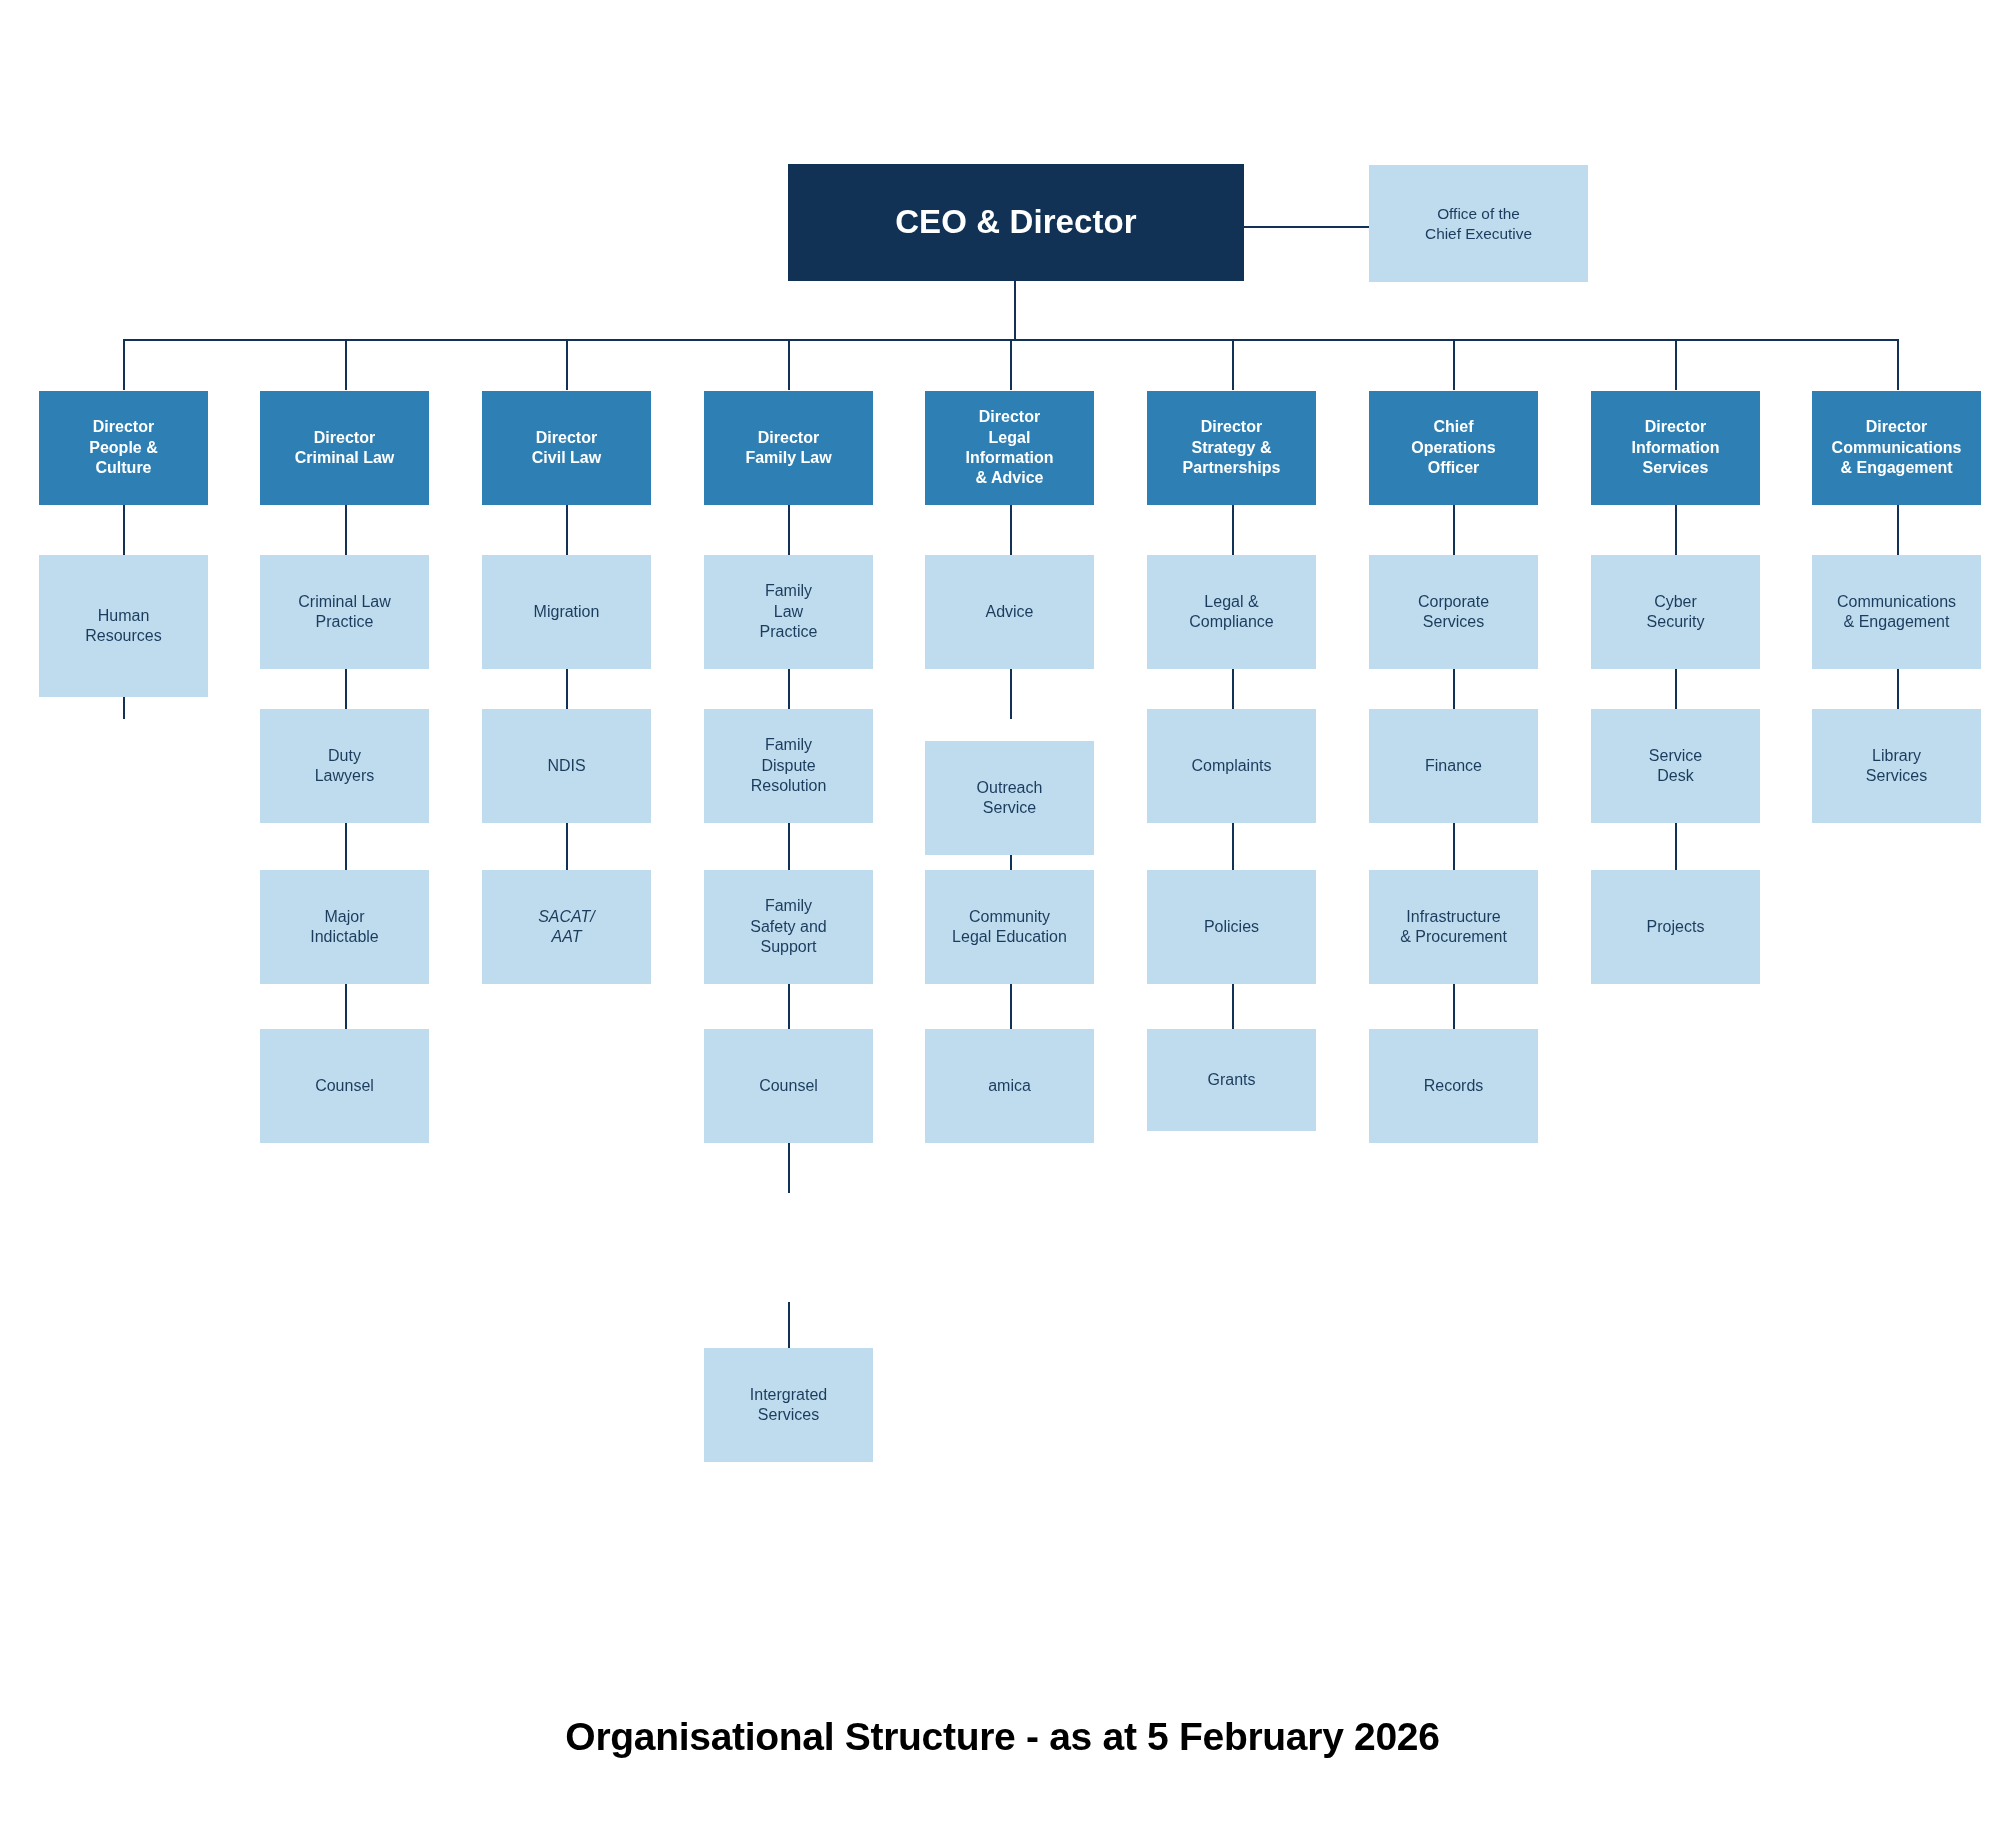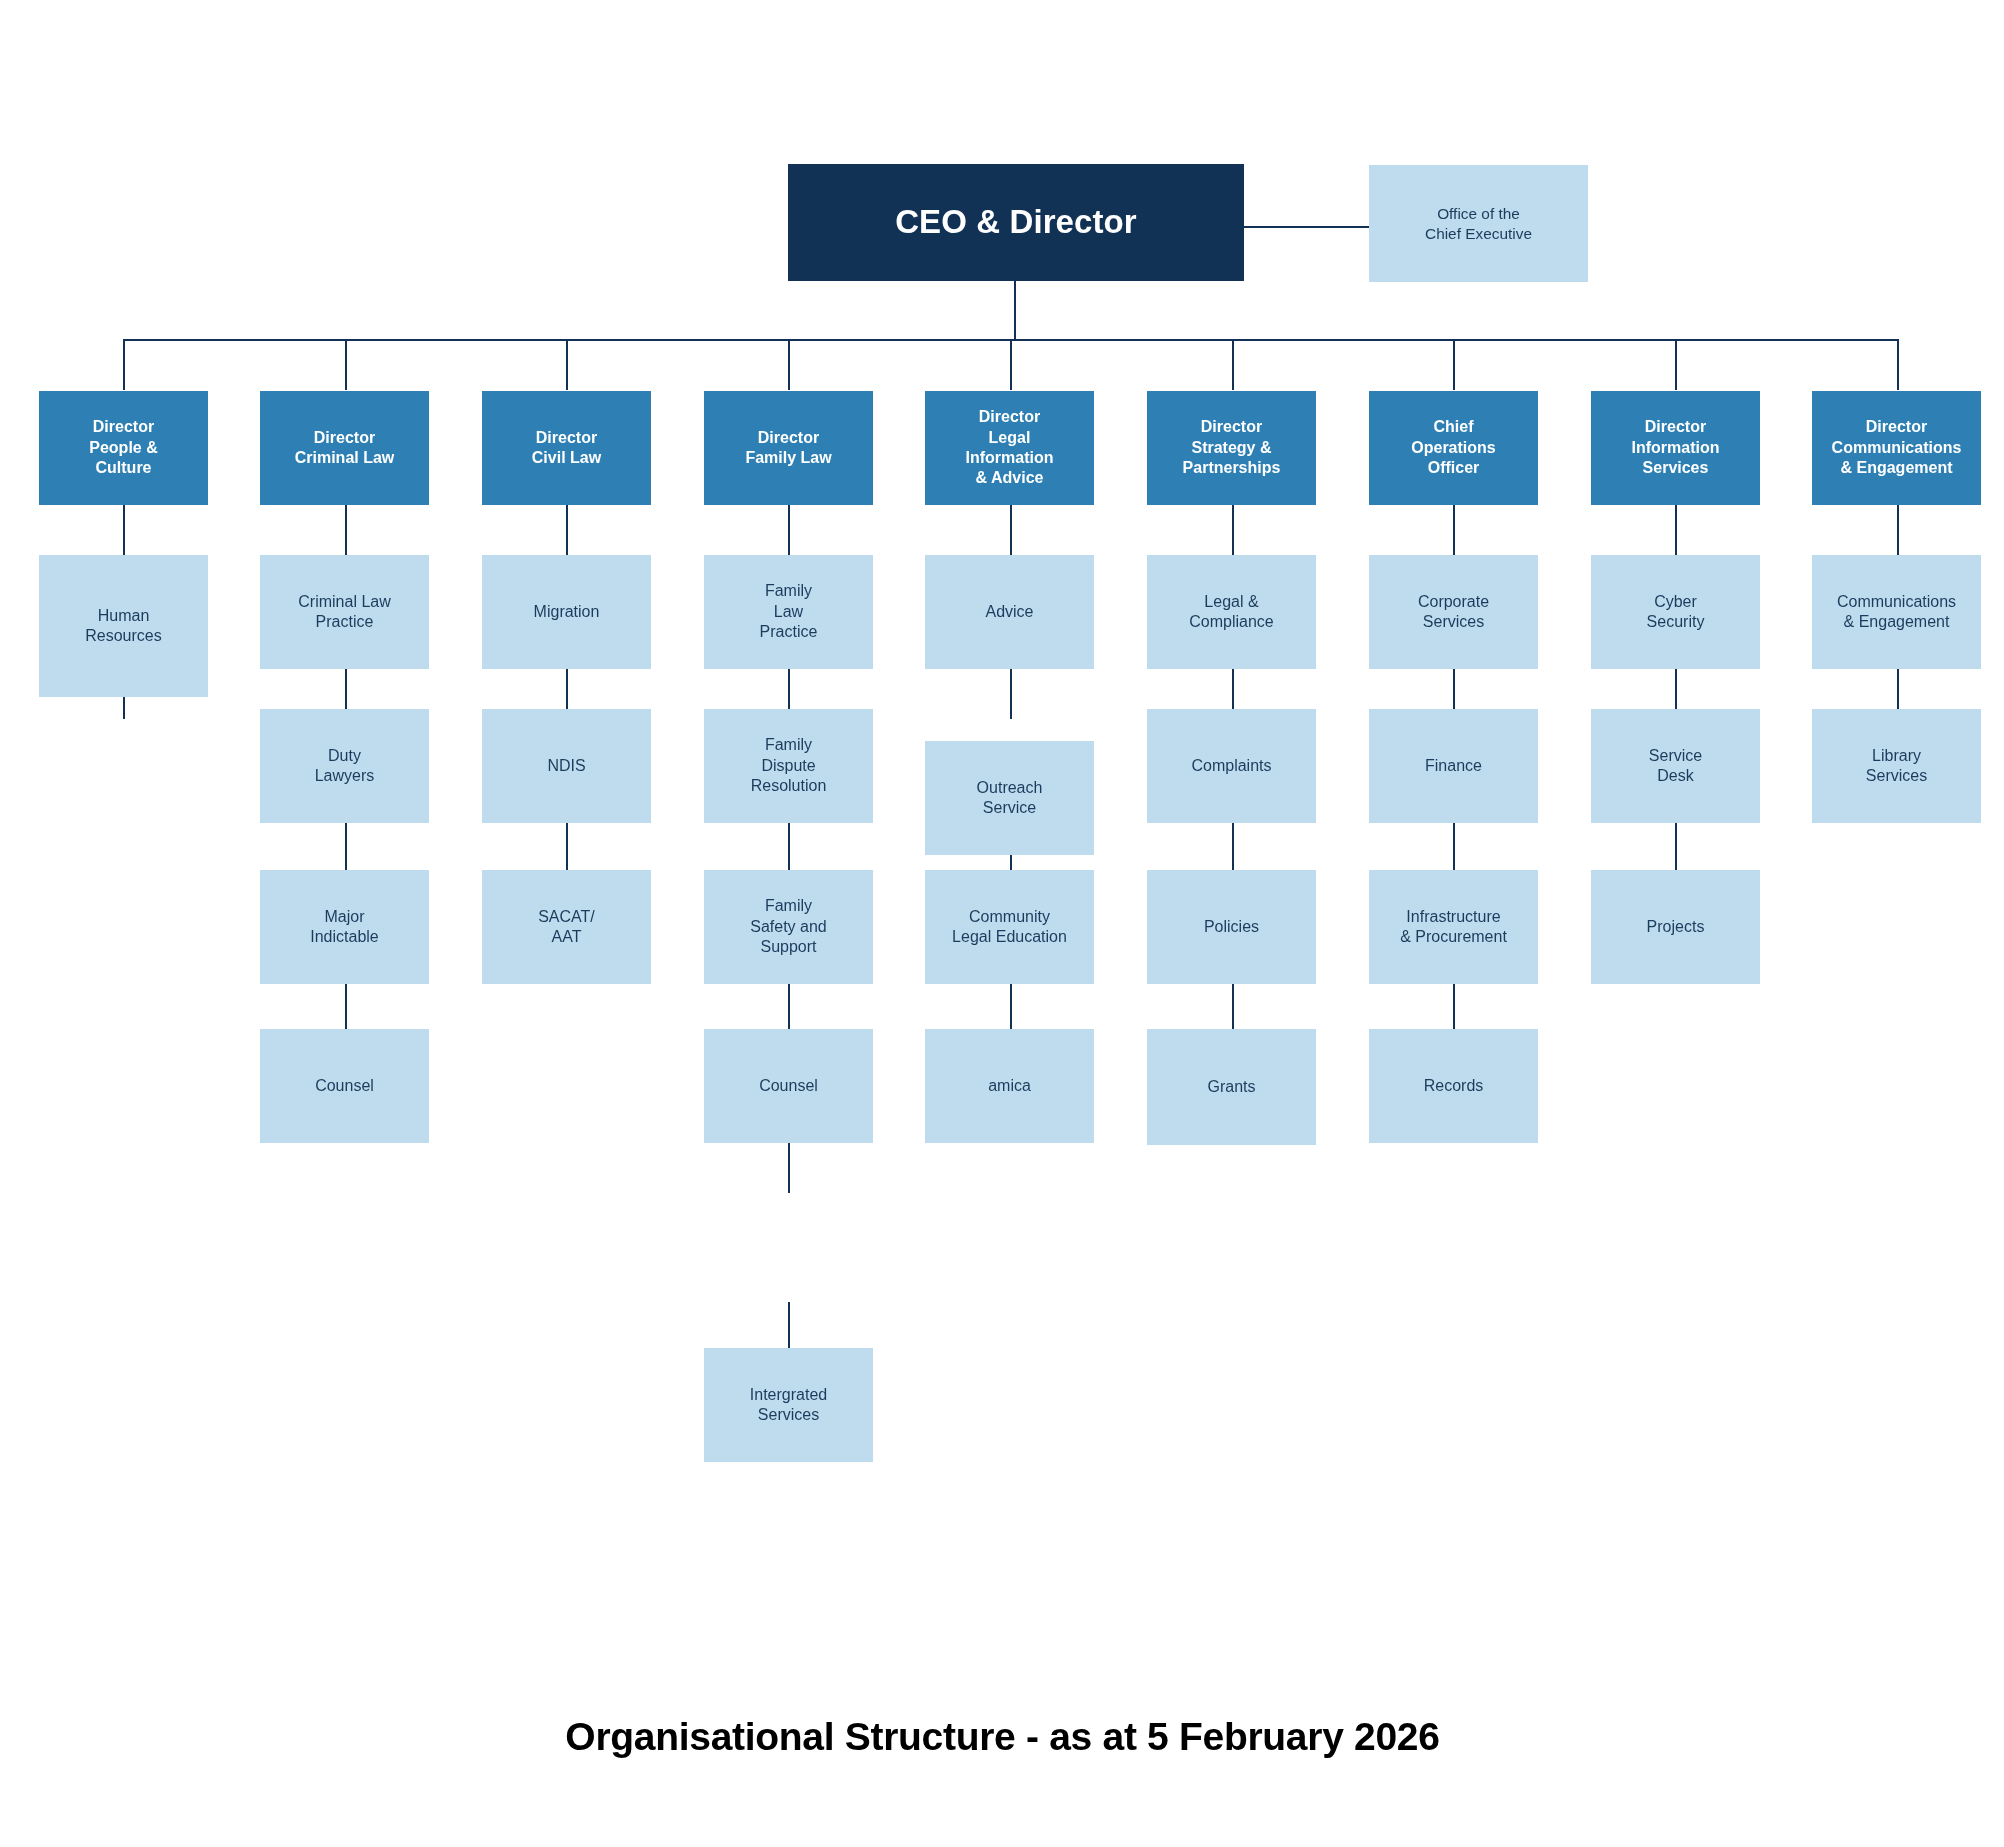--- a/index.html
+++ b/index.html
@@ -125,21 +125,21 @@
   </div>
   <div class="conn v" style="left:566px;top:505px;height:50px;"></div>
   <div class="node n-sub" style="left:482px;top:555px;width:169px;height:114px;">
     <span class="lbl">Migration</span>
   </div>
   <div class="conn v" style="left:566px;top:669px;height:50px;"></div>
   <div class="node n-sub" style="left:482px;top:709px;width:169px;height:114px;">
     <span class="lbl">NDIS</span>
   </div>
   <div class="conn v" style="left:566px;top:822px;height:50px;"></div>
-  <div class="node n-sub" style="left:482px;top:870px;width:169px;height:114px;">
+  <div class="node n-sub" style="left:482px;top:870px;width:169px;height:114px;font-style:italic;">
     <span class="lbl">SACAT/
 AAT</span>
   </div>
 
   <div class="node n-dir" style="left:704px;top:391px;width:169px;height:114px;">
     <span class="lbl">Director
 Family Law</span>
   </div>
   <div class="conn v" style="left:788px;top:505px;height:50px;"></div>
   <div class="node n-sub" style="left:704px;top:555px;width:169px;height:114px;">
@@ -207,21 +207,21 @@
   </div>
   <div class="conn v" style="left:1232px;top:669px;height:50px;"></div>
   <div class="node n-sub" style="left:1147px;top:709px;width:169px;height:114px;">
     <span class="lbl">Complaints</span>
   </div>
   <div class="conn v" style="left:1232px;top:822px;height:50px;"></div>
   <div class="node n-sub" style="left:1147px;top:870px;width:169px;height:114px;">
     <span class="lbl">Policies</span>
   </div>
   <div class="conn v" style="left:1232px;top:984px;height:50px;"></div>
-  <div class="node n-sub" style="left:1147px;top:1029px;width:169px;height:116px;">
+  <div class="node n-sub" style="left:1147px;top:1029px;width:169px;height:102px;">
     <span class="lbl">Grants</span>
   </div>
 
   <div class="node n-dir" style="left:1369px;top:391px;width:169px;height:114px;">
     <span class="lbl">Chief
 Operations
 Officer</span>
   </div>
   <div class="conn v" style="left:1453px;top:505px;height:50px;"></div>
   <div class="node n-sub" style="left:1369px;top:555px;width:169px;height:114px;">

